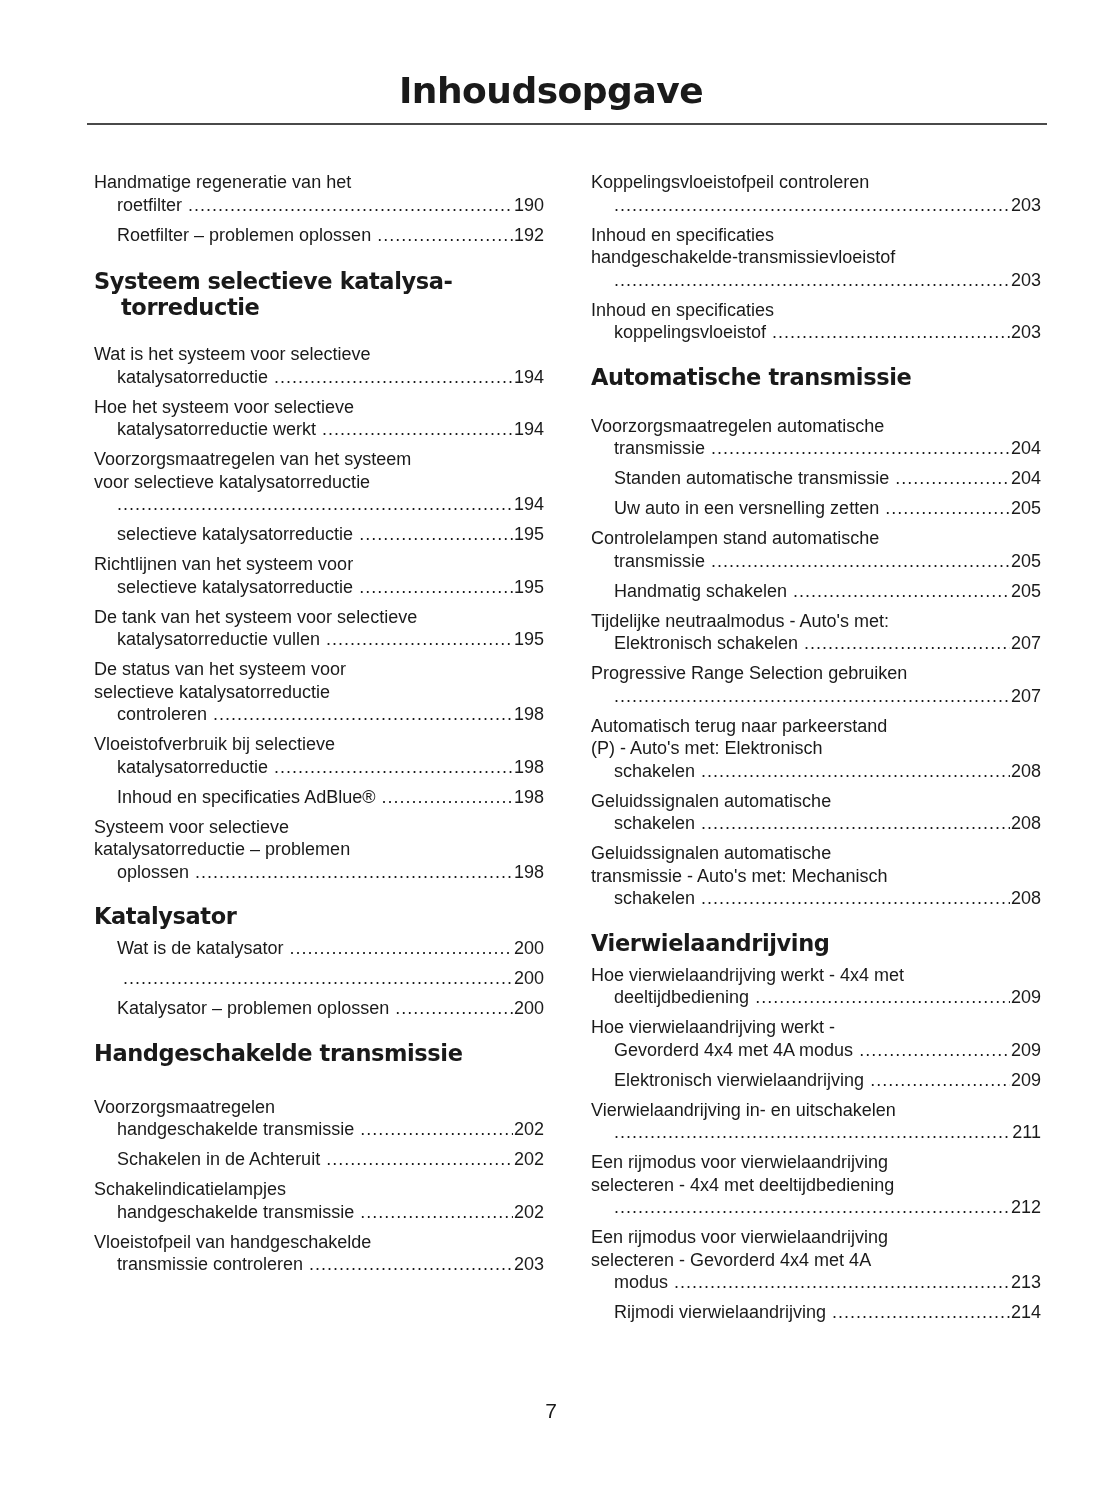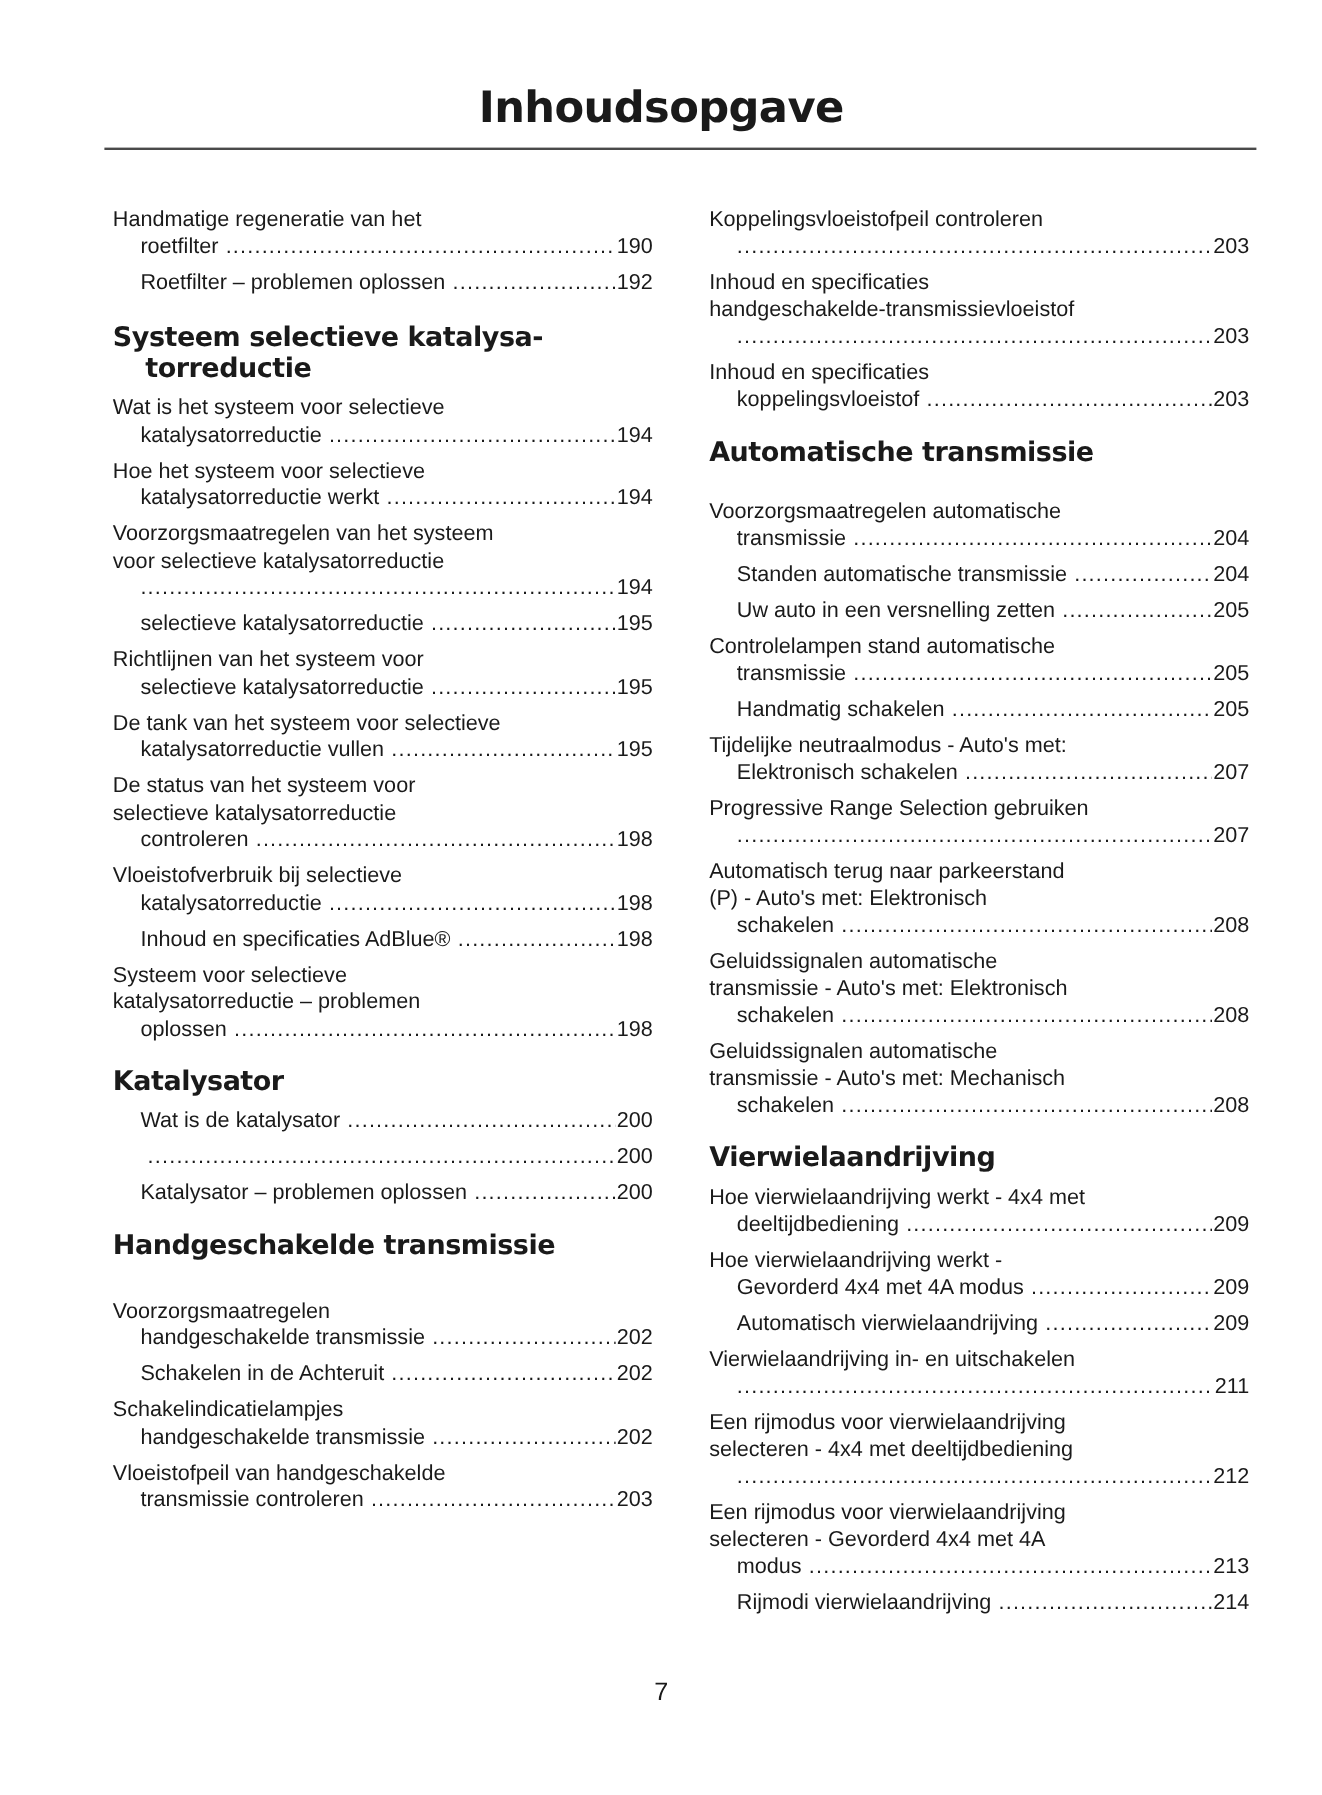--- a/index.html
+++ b/index.html
@@ -105,21 +105,21 @@
         <span class="page">190</span>
       </div>
     </a>
     <a class="toc-entry">
       <div class="lead">
         <span class="last">Roetfilter – problemen oplossen</span>
         <span class="dots"></span>
         <span class="page">192</span>
       </div>
     </a>
-    <div class="section-heading" style="margin-top: 22px; margin-bottom: 8px;">Systeem selectieve katalysa- torreductie</div>
+    <div class="section-heading" style="margin-top: 22px; margin-bottom: 23px;">Systeem selectieve katalysa- torreductie</div>
     <a class="toc-entry">
       <div>Wat is het systeem voor selectieve</div>
       <div class="lead">
         <span class="last">katalysatorreductie</span>
         <span class="dots"></span>
         <span class="page">194</span>
       </div>
     </a>
     <a class="toc-entry">
       <div>Hoe het systeem voor selectieve</div>
@@ -332,21 +332,20 @@
       <div>Automatisch terug naar parkeerstand</div>
       <div>(P) - Auto's met: Elektronisch</div>
       <div class="lead">
         <span class="last">schakelen</span>
         <span class="dots"></span>
         <span class="page">208</span>
       </div>
     </a>
     <a class="toc-entry">
       <div>Geluidssignalen automatische</div>
-      <div>transmissie - Auto's met: Elektronisch</div>
       <div class="lead">
         <span class="last">schakelen</span>
         <span class="dots"></span>
         <span class="page">208</span>
       </div>
     </a>
     <a class="toc-entry">
       <div>Geluidssignalen automatische</div>
       <div>transmissie - Auto's met: Mechanisch</div>
       <div class="lead">
@@ -367,21 +366,21 @@
     <a class="toc-entry">
       <div>Hoe vierwielaandrijving werkt -</div>
       <div class="lead">
         <span class="last">Gevorderd 4x4 met 4A modus</span>
         <span class="dots"></span>
         <span class="page">209</span>
       </div>
     </a>
     <a class="toc-entry">
       <div class="lead">
-        <span class="last">Automatisch vierwielaandrijving</span>
+        <span class="last">Elektronisch vierwielaandrijving</span>
         <span class="dots"></span>
         <span class="page">209</span>
       </div>
     </a>
     <a class="toc-entry">
       <div>Vierwielaandrijving in- en uitschakelen</div>
       <div class="lead no-text">
         <span class="last"></span>
         <span class="dots"></span>
         <span class="page">211</span>

